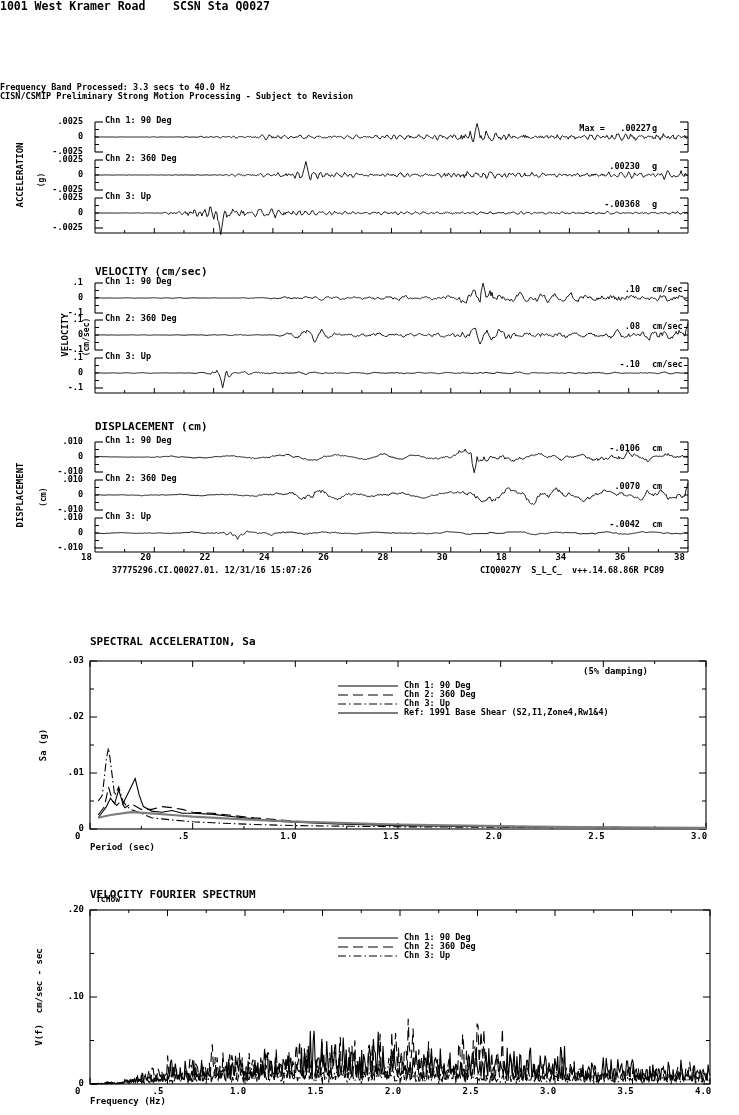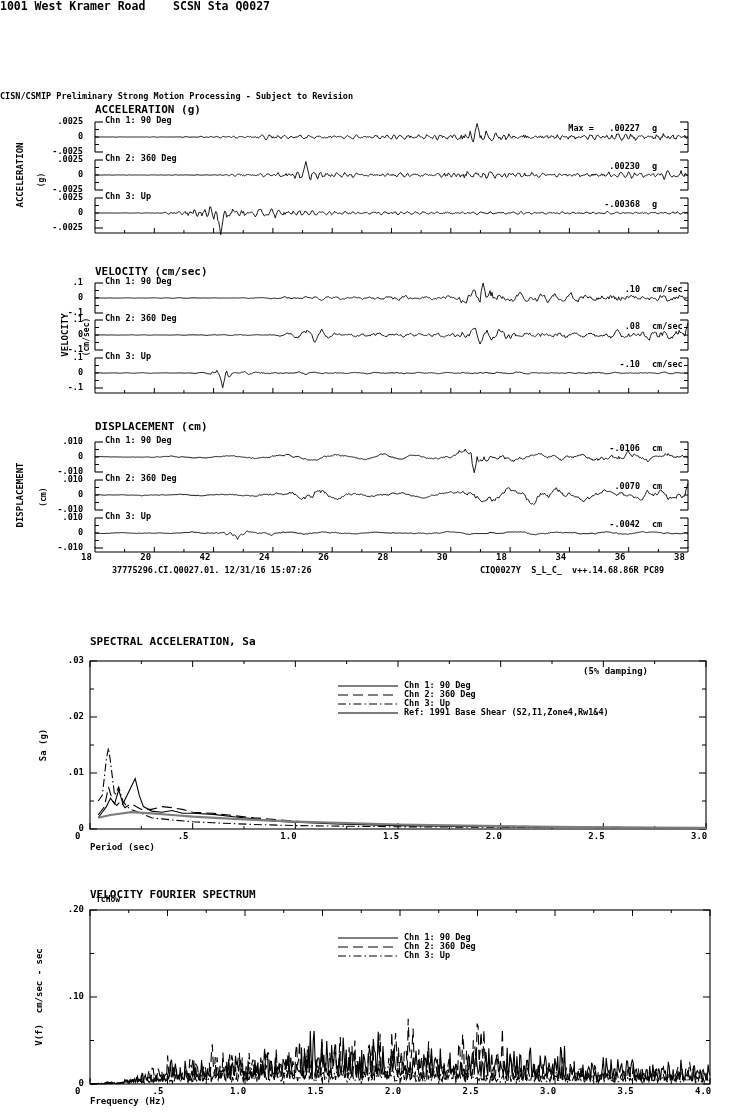--- a/index.html
+++ b/index.html
@@ -297,23 +297,23 @@
       <line x1="710" y1="910" x2="703" y2="910" stroke="#000000" stroke-width="1"></line>
       <line x1="338" y1="938" x2="398" y2="938" stroke="#000000" stroke-width="1.1"></line>
       <line x1="338" y1="947" x2="398" y2="947" stroke="#000000" stroke-width="1.1" stroke-dasharray="10,5"></line>
       <line x1="338" y1="956" x2="398" y2="956" stroke="#000000" stroke-width="1.1" stroke-dasharray="8,3,1.5,3"></line>
       <polyline points="90.0 1084.0 91.0 1084.0 91.9 1083.9 92.9 1083.9 93.9 1084.0 94.9 1083.7 95.8 1083.8 96.8 1083.7 97.8 1083.8 98.7 1083.3 99.7 1083.7 100.7 1083.7 101.6 1083.9 102.6 1083.7 103.6 1083.6 104.6 1083.5 105.5 1083.7 106.5 1083.6 107.5 1083.7 108.4 1082.3 109.4 1083.6 110.4 1083.6 111.3 1082.0 112.3 1082.5 113.3 1083.2 114.3 1082.6 115.2 1083.7 116.2 1083.6 117.2 1083.4 118.1 1083.7 119.1 1083.2 120.1 1082.9 121.0 1083.1 122.0 1082.4 123.0 1082.4 124.0 1082.3 124.9 1079.8 125.9 1081.8 126.9 1079.9 127.8 1081.6 128.8 1081.5 129.8 1083.0 130.8 1079.9 131.7 1082.1 132.7 1080.5 133.7 1082.5 134.6 1079.0 135.6 1082.0 136.6 1077.0 137.5 1082.0 138.5 1079.3 139.5 1079.3 140.5 1081.9 141.4 1074.7 142.4 1082.2 143.4 1082.2 144.3 1077.3 145.3 1074.9 146.3 1079.8 147.2 1078.4 148.2 1077.4 149.2 1078.1 150.2 1076.4 151.1 1081.6 152.1 1079.9 153.1 1082.0 154.0 1078.0 155.0 1080.3 156.0 1075.5 156.9 1080.6 157.9 1078.1 158.9 1081.4 159.9 1079.7 160.8 1080.9 161.8 1076.8 162.8 1080.6 163.7 1078.5 164.7 1075.9 165.7 1074.7 166.7 1073.3 167.6 1075.2 168.6 1079.5 169.6 1073.7 170.5 1062.5 171.5 1059.7 172.5 1069.6 173.4 1076.0 174.4 1070.1 175.4 1063.5 176.4 1073.5 177.3 1079.4 178.3 1074.8 179.3 1080.2 180.2 1067.2 181.2 1078.0 182.2 1077.0 183.1 1079.2 184.1 1079.6 185.1 1060.8 186.1 1070.0 187.0 1077.9 188.0 1080.1 189.0 1073.1 189.9 1080.0 190.9 1075.1 191.9 1070.9 192.8 1077.7 193.8 1060.6 194.8 1080.3 195.8 1066.8 196.7 1077.3 197.7 1074.0 198.7 1079.4 199.6 1080.0 200.6 1075.0 201.6 1060.1 202.6 1075.1 203.5 1072.9 204.5 1078.7 205.5 1078.9 206.4 1080.0 207.4 1069.8 208.4 1074.4 209.3 1076.1 210.3 1073.9 211.3 1078.2 212.3 1078.6 213.2 1076.2 214.2 1076.0 215.2 1074.7 216.1 1076.7 217.1 1075.5 218.1 1073.3 219.0 1077.7 220.0 1078.1 221.0 1070.8 222.0 1072.0 222.9 1069.7 223.9 1072.3 224.9 1079.4 225.8 1080.7 226.8 1061.8 227.8 1078.2 228.7 1058.8 229.7 1075.3 230.7 1080.0 231.7 1064.8 232.6 1062.4 233.6 1074.9 234.6 1075.3 235.5 1055.9 236.5 1064.9 237.5 1061.4 238.5 1071.5 239.4 1065.3 240.4 1059.9 241.4 1072.2 242.3 1069.9 243.3 1075.6 244.3 1071.3 245.2 1078.6 246.2 1079.5 247.2 1070.0 248.2 1079.4 249.1 1079.4 250.1 1076.1 251.1 1071.5 252.0 1078.5 253.0 1072.3 254.0 1074.0 254.9 1060.1 255.9 1071.5 256.9 1072.4 257.9 1062.3 258.8 1079.8 259.8 1077.0 260.8 1063.7 261.7 1074.4 262.7 1060.3 263.7 1071.7 264.6 1077.7 265.6 1053.6 266.6 1057.0 267.6 1055.4 268.5 1079.9 269.5 1068.5 270.5 1061.2 271.4 1061.5 272.4 1072.4 273.4 1076.8 274.4 1080.1 275.3 1057.5 276.3 1074.2 277.3 1066.6 278.2 1069.6 279.2 1063.7 280.2 1064.7 281.1 1064.3 282.1 1075.2 283.1 1059.1 284.1 1062.6 285.0 1065.2 286.0 1061.8 287.0 1065.8 287.9 1055.3 288.9 1074.5 289.9 1063.2 290.8 1057.6 291.8 1070.7 292.8 1075.5 293.8 1075.7 294.7 1072.4 295.7 1072.5 296.7 1064.1 297.6 1069.5 298.6 1071.3 299.6 1070.8 300.5 1073.7 301.5 1047.6 302.5 1075.7 303.5 1078.2 304.4 1052.2 305.4 1057.9 306.4 1075.4 307.3 1062.7 308.3 1054.3 309.3 1068.2 310.3 1031.0 311.2 1059.8 312.2 1075.3 313.2 1040.7 314.1 1030.9 315.1 1060.0 316.1 1070.9 317.0 1061.6 318.0 1058.1 319.0 1058.0 320.0 1069.2 320.9 1057.6 321.9 1038.9 322.9 1067.6 323.8 1054.7 324.8 1072.5 325.8 1068.9 326.7 1041.0 327.7 1059.1 328.7 1076.4 329.7 1071.0 330.6 1072.6 331.6 1045.1 332.6 1061.5 333.5 1066.0 334.5 1051.3 335.5 1052.6 336.4 1064.5 337.4 1074.1 338.4 1077.6 339.4 1053.5 340.3 1070.0 341.3 1071.5 342.3 1063.3 343.2 1037.6 344.2 1056.8 345.2 1075.9 346.2 1049.6 347.1 1072.4 348.1 1067.4 349.1 1070.8 350.0 1052.1 351.0 1072.3 352.0 1076.1 352.9 1053.2 353.9 1056.0 354.9 1061.1 355.9 1073.3 356.8 1077.7 357.8 1061.1 358.8 1074.4 359.7 1056.7 360.7 1078.7 361.7 1050.0 362.6 1078.4 363.6 1054.0 364.6 1058.8 365.6 1067.9 366.5 1067.4 367.5 1075.5 368.5 1056.0 369.4 1048.7 370.4 1053.3 371.4 1078.1 372.3 1070.8 373.3 1039.1 374.3 1050.7 375.3 1052.5 376.2 1071.6 377.2 1062.5 378.2 1031.7 379.1 1052.3 380.1 1059.5 381.1 1074.0 382.1 1069.8 383.0 1046.1 384.0 1067.6 385.0 1077.7 385.9 1074.8 386.9 1079.4 387.9 1074.8 388.8 1078.5 389.8 1071.5 390.8 1055.8 391.8 1065.5 392.7 1071.2 393.7 1048.5 394.7 1060.9 395.6 1069.4 396.6 1070.6 397.6 1076.8 398.5 1070.6 399.5 1071.0 400.5 1075.1 401.5 1073.7 402.4 1062.2 403.4 1062.8 404.4 1070.5 405.3 1065.2 406.3 1079.5 407.3 1077.4 408.2 1067.4 409.2 1072.9 410.2 1061.7 411.2 1079.0 412.1 1073.3 413.1 1057.7 414.1 1064.8 415.0 1064.3 416.0 1050.7 417.0 1064.3 417.9 1065.0 418.9 1074.7 419.9 1075.1 420.9 1072.1 421.8 1078.8 422.8 1075.0 423.8 1054.3 424.7 1059.9 425.7 1058.6 426.7 1068.4 427.7 1050.8 428.6 1062.0 429.6 1070.2 430.6 1061.1 431.5 1048.4 432.5 1072.4 433.5 1070.5 434.4 1060.9 435.4 1057.4 436.4 1062.0 437.4 1059.4 438.3 1078.0 439.3 1076.1 440.3 1048.5 441.2 1065.3 442.2 1071.7 443.2 1074.4 444.1 1063.4 445.1 1075.9 446.1 1072.0 447.1 1070.6 448.0 1070.0 449.0 1072.8 450.0 1052.6 450.9 1073.5 451.9 1069.2 452.9 1069.1 453.8 1073.7 454.8 1068.7 455.8 1064.4 456.8 1079.6 457.7 1074.8 458.7 1077.4 459.7 1073.5 460.6 1063.3 461.6 1063.2 462.6 1075.9 463.6 1074.9 464.5 1079.9 465.5 1077.2 466.5 1072.8 467.4 1080.0 468.4 1055.3 469.4 1057.1 470.3 1074.4 471.3 1064.3 472.3 1053.7 473.3 1051.9 474.2 1074.6 475.2 1059.6 476.2 1056.2 477.1 1065.2 478.1 1073.7 479.1 1071.3 480.0 1061.0 481.0 1076.6 482.0 1061.7 483.0 1063.5 483.9 1080.2 484.9 1062.6 485.9 1054.8 486.8 1068.2 487.8 1076.2 488.8 1048.2 489.7 1065.3 490.7 1067.5 491.7 1077.2 492.7 1080.3 493.6 1078.7 494.6 1066.7 495.6 1060.7 496.5 1058.5 497.5 1059.5 498.5 1071.8 499.5 1069.4 500.4 1061.5 501.4 1067.8 502.4 1069.3 503.3 1075.6 504.3 1062.5 505.3 1070.7 506.2 1075.0 507.2 1047.8 508.2 1079.1 509.2 1066.8 510.1 1053.5 511.1 1061.0 512.1 1074.5 513.0 1067.9 514.0 1051.1 515.0 1070.1 515.9 1078.1 516.9 1056.3 517.9 1072.1 518.9 1079.1 519.8 1054.8 520.8 1055.7 521.8 1079.3 522.7 1078.8 523.7 1066.6 524.7 1068.5 525.6 1079.9 526.6 1060.6 527.6 1060.2 528.6 1073.8 529.5 1052.5 530.5 1047.7 531.5 1070.2 532.4 1077.1 533.4 1063.7 534.4 1071.9 535.4 1080.1 536.3 1072.6 537.3 1075.5 538.3 1065.4 539.2 1075.9 540.2 1055.6 541.2 1066.5 542.1 1068.8 543.1 1065.7 544.1 1065.3 545.1 1055.5 546.0 1059.8 547.0 1078.8 548.0 1071.6 548.9 1062.7 549.9 1067.7 550.9 1074.7 551.8 1069.6 552.8 1063.6 553.8 1079.1 554.8 1058.2 555.7 1063.6 556.7 1071.1 557.7 1056.2 558.6 1079.2 559.6 1070.8 560.6 1047.1 561.5 1051.4 562.5 1079.9 563.5 1072.4 564.5 1045.9 565.4 1071.2 566.4 1079.7 567.4 1079.4 568.3 1078.5 569.3 1080.0 570.3 1070.8 571.3 1066.7 572.2 1073.2 573.2 1071.0 574.2 1065.3 575.1 1080.3 576.1 1080.8 577.1 1076.7 578.0 1071.3 579.0 1074.3 580.0 1077.6 581.0 1067.8 581.9 1077.0 582.9 1064.6 583.9 1080.2 584.8 1078.4 585.8 1070.5 586.8 1080.8 587.7 1069.8 588.7 1066.9 589.7 1069.7 590.7 1080.4 591.6 1062.7 592.6 1065.1 593.6 1071.8 594.5 1075.8 595.5 1070.4 596.5 1079.8 597.4 1078.3 598.4 1080.4 599.4 1080.6 600.4 1075.1 601.3 1076.5 602.3 1068.6 603.3 1057.3 604.2 1072.6 605.2 1077.7 606.2 1058.0 607.2 1067.3 608.1 1072.0 609.1 1070.5 610.1 1079.4 611.0 1059.4 612.0 1072.1 613.0 1077.2 613.9 1069.1 614.9 1068.7 615.9 1078.2 616.9 1072.4 617.8 1059.3 618.8 1069.1 619.8 1072.7 620.7 1066.5 621.7 1063.3 622.7 1072.7 623.6 1071.3 624.6 1078.3 625.6 1073.7 626.6 1061.0 627.5 1061.0 628.5 1071.5 629.5 1076.7 630.4 1070.1 631.4 1063.6 632.4 1059.5 633.3 1063.3 634.3 1078.9 635.3 1070.4 636.3 1069.2 637.2 1074.0 638.2 1079.7 639.2 1073.6 640.1 1077.6 641.1 1081.2 642.1 1071.7 643.1 1078.8 644.0 1081.9 645.0 1078.5 646.0 1077.6 646.9 1079.8 647.9 1076.3 648.9 1080.9 649.8 1068.4 650.8 1074.0 651.8 1080.9 652.8 1064.6 653.7 1072.3 654.7 1080.8 655.7 1069.7 656.6 1075.1 657.6 1076.0 658.6 1068.3 659.5 1071.2 660.5 1080.5 661.5 1068.9 662.5 1069.3 663.4 1067.1 664.4 1073.7 665.4 1070.5 666.3 1080.1 667.3 1076.4 668.3 1061.9 669.2 1066.7 670.2 1080.7 671.2 1074.5 672.2 1080.4 673.1 1073.0 674.1 1080.2 675.1 1080.8 676.0 1075.7 677.0 1078.3 678.0 1070.8 679.0 1079.0 679.9 1079.6 680.9 1059.7 681.9 1070.3 682.8 1078.7 683.8 1080.9 684.8 1077.8 685.7 1075.0 686.7 1075.6 687.7 1070.4 688.7 1074.2 689.6 1079.0 690.6 1076.4 691.6 1078.7 692.5 1081.3 693.5 1066.4 694.5 1065.9 695.4 1077.7 696.4 1072.3 697.4 1070.7 698.4 1073.1 699.3 1073.4 700.3 1069.5 701.3 1078.4 702.2 1071.6 703.2 1069.8 704.2 1073.6 705.1 1075.6 706.1 1079.9 707.1 1079.5 708.1 1064.5 709.0 1072.1 710.0 1075.4" fill="none" stroke="#000000" stroke-width="1.1"></polyline>
       <polyline points="90.0 1084.0 91.0 1084.0 91.9 1083.9 92.9 1083.9 93.9 1083.9 94.9 1083.6 95.8 1083.8 96.8 1083.8 97.8 1083.5 98.7 1083.4 99.7 1083.7 100.7 1083.8 101.6 1083.8 102.6 1083.2 103.6 1083.1 104.6 1083.7 105.5 1083.3 106.5 1082.1 107.5 1082.8 108.4 1083.5 109.4 1083.5 110.4 1082.9 111.3 1083.6 112.3 1083.5 113.3 1083.7 114.3 1083.1 115.2 1083.3 116.2 1083.4 117.2 1083.6 118.1 1083.2 119.1 1082.9 120.1 1083.1 121.0 1083.2 122.0 1082.5 123.0 1083.0 124.0 1082.8 124.9 1080.1 125.9 1081.4 126.9 1083.5 127.8 1080.7 128.8 1081.5 129.8 1081.2 130.8 1081.6 131.7 1079.9 132.7 1080.2 133.7 1079.8 134.6 1082.4 135.6 1082.0 136.6 1078.8 137.5 1076.4 138.5 1081.7 139.5 1077.6 140.5 1080.7 141.4 1079.8 142.4 1070.5 143.4 1080.0 144.3 1082.8 145.3 1080.1 146.3 1081.3 147.2 1080.8 148.2 1074.2 149.2 1069.7 150.2 1077.3 151.1 1078.8 152.1 1068.1 153.1 1068.4 154.0 1074.9 155.0 1079.5 156.0 1075.6 156.9 1077.8 157.9 1068.5 158.9 1071.2 159.9 1076.0 160.8 1076.3 161.8 1070.8 162.8 1081.1 163.7 1073.7 164.7 1080.1 165.7 1075.5 166.7 1075.2 167.6 1055.4 168.6 1072.2 169.6 1076.3 170.5 1061.7 171.5 1079.7 172.5 1075.0 173.4 1064.8 174.4 1074.7 175.4 1076.8 176.4 1069.0 177.3 1079.3 178.3 1079.0 179.3 1074.6 180.2 1075.2 181.2 1076.3 182.2 1073.6 183.1 1078.9 184.1 1079.2 185.1 1070.7 186.1 1074.9 187.0 1072.0 188.0 1076.8 189.0 1070.0 189.9 1059.1 190.9 1066.0 191.9 1067.2 192.8 1059.6 193.8 1066.1 194.8 1072.2 195.8 1064.1 196.7 1065.2 197.7 1068.2 198.7 1078.3 199.6 1077.7 200.6 1069.4 201.6 1064.1 202.6 1077.4 203.5 1066.5 204.5 1077.7 205.5 1067.3 206.4 1079.2 207.4 1071.3 208.4 1064.9 209.3 1062.8 210.3 1077.2 211.3 1055.0 212.3 1044.4 213.2 1063.3 214.2 1075.4 215.2 1057.1 216.1 1078.6 217.1 1057.3 218.1 1070.6 219.0 1077.5 220.0 1065.7 221.0 1078.2 222.0 1075.3 222.9 1052.6 223.9 1071.1 224.9 1070.8 225.8 1064.2 226.8 1069.0 227.8 1069.9 228.7 1066.2 229.7 1054.3 230.7 1077.5 231.7 1055.2 232.6 1059.4 233.6 1065.9 234.6 1076.2 235.5 1066.7 236.5 1079.6 237.5 1064.0 238.5 1055.3 239.4 1052.8 240.4 1074.8 241.4 1067.9 242.3 1057.6 243.3 1079.7 244.3 1069.6 245.2 1068.9 246.2 1078.0 247.2 1077.7 248.2 1059.8 249.1 1076.6 250.1 1071.7 251.1 1072.2 252.0 1079.5 253.0 1076.3 254.0 1065.6 254.9 1065.5 255.9 1078.4 256.9 1065.6 257.9 1072.0 258.8 1072.6 259.8 1075.0 260.8 1057.6 261.7 1068.3 262.7 1071.6 263.7 1066.0 264.6 1047.1 265.6 1069.4 266.6 1066.1 267.6 1052.8 268.5 1052.9 269.5 1066.7 270.5 1072.8 271.4 1060.4 272.4 1073.1 273.4 1068.6 274.4 1067.1 275.3 1078.3 276.3 1048.8 277.3 1074.9 278.2 1078.7 279.2 1070.3 280.2 1065.4 281.1 1076.7 282.1 1072.3 283.1 1070.0 284.1 1078.5 285.0 1069.1 286.0 1056.9 287.0 1077.6 287.9 1068.4 288.9 1051.7 289.9 1074.4 290.8 1073.3 291.8 1072.1 292.8 1061.2 293.8 1066.3 294.7 1078.4 295.7 1051.6 296.7 1044.7 297.6 1065.4 298.6 1058.5 299.6 1041.3 300.5 1071.7 301.5 1075.3 302.5 1066.2 303.5 1076.1 304.4 1048.4 305.4 1066.9 306.4 1074.9 307.3 1049.8 308.3 1045.3 309.3 1078.9 310.3 1078.0 311.2 1060.8 312.2 1079.2 313.2 1077.6 314.1 1075.8 315.1 1077.5 316.1 1059.2 317.0 1067.2 318.0 1076.9 319.0 1076.1 320.0 1067.5 320.9 1078.8 321.9 1042.3 322.9 1062.0 323.8 1060.6 324.8 1068.4 325.8 1062.8 326.7 1071.2 327.7 1075.4 328.7 1066.8 329.7 1052.9 330.6 1060.7 331.6 1075.8 332.6 1069.4 333.5 1058.9 334.5 1049.0 335.5 1042.0 336.4 1067.7 337.4 1066.2 338.4 1069.7 339.4 1049.2 340.3 1037.1 341.3 1075.0 342.3 1071.5 343.2 1074.5 344.2 1062.1 345.2 1071.1 346.2 1053.1 347.1 1075.6 348.1 1077.3 349.1 1047.2 350.0 1074.5 351.0 1053.9 352.0 1045.9 352.9 1075.7 353.9 1058.8 354.9 1040.4 355.9 1077.1 356.8 1060.5 357.8 1064.7 358.8 1068.5 359.7 1061.4 360.7 1077.4 361.7 1072.1 362.6 1067.6 363.6 1072.3 364.6 1075.1 365.6 1066.8 366.5 1067.0 367.5 1073.7 368.5 1046.9 369.4 1044.8 370.4 1070.9 371.4 1062.7 372.3 1045.6 373.3 1055.5 374.3 1074.8 375.3 1076.8 376.2 1076.5 377.2 1063.7 378.2 1076.9 379.1 1063.8 380.1 1033.7 381.1 1067.4 382.1 1074.5 383.0 1052.4 384.0 1067.9 385.0 1067.5 385.9 1073.7 386.9 1076.3 387.9 1072.5 388.8 1067.9 389.8 1071.2 390.8 1067.4 391.8 1032.4 392.7 1067.6 393.7 1063.1 394.7 1046.1 395.6 1033.1 396.6 1048.9 397.6 1074.8 398.5 1047.5 399.5 1069.9 400.5 1059.6 401.5 1051.9 402.4 1071.1 403.4 1073.5 404.4 1049.0 405.3 1049.1 406.3 1051.9 407.3 1068.0 408.2 1018.8 409.2 1046.3 410.2 1053.5 411.2 1058.2 412.1 1046.0 413.1 1028.5 414.1 1060.2 415.0 1076.9 416.0 1068.0 417.0 1069.3 417.9 1069.1 418.9 1049.4 419.9 1078.3 420.9 1062.4 421.8 1056.8 422.8 1078.4 423.8 1066.9 424.7 1062.0 425.7 1058.0 426.7 1079.7 427.7 1060.4 428.6 1041.4 429.6 1077.6 430.6 1077.2 431.5 1052.1 432.5 1075.8 433.5 1074.0 434.4 1070.2 435.4 1066.3 436.4 1067.5 437.4 1077.9 438.3 1069.2 439.3 1059.6 440.3 1059.9 441.2 1070.9 442.2 1068.9 443.2 1066.7 444.1 1066.0 445.1 1079.2 446.1 1079.4 447.1 1073.7 448.0 1065.5 449.0 1059.1 450.0 1065.5 450.9 1073.2 451.9 1067.4 452.9 1072.5 453.8 1064.1 454.8 1074.9 455.8 1063.9 456.8 1066.3 457.7 1072.8 458.7 1043.7 459.7 1046.4 460.6 1064.1 461.6 1075.7 462.6 1034.4 463.6 1044.6 464.5 1079.1 465.5 1078.8 466.5 1050.7 467.4 1063.0 468.4 1070.8 469.4 1063.2 470.3 1068.5 471.3 1074.7 472.3 1074.2 473.3 1040.3 474.2 1043.5 475.2 1049.4 476.2 1066.8 477.1 1023.6 478.1 1026.1 479.1 1062.3 480.0 1052.1 481.0 1031.8 482.0 1048.8 483.0 1059.9 483.9 1029.9 484.9 1058.5 485.9 1052.0 486.8 1067.8 487.8 1064.4 488.8 1059.3 489.7 1071.8 490.7 1069.0 491.7 1052.6 492.7 1071.5 493.6 1066.7 494.6 1077.2 495.6 1075.0 496.5 1055.0 497.5 1052.0 498.5 1062.4 499.5 1077.4 500.4 1059.0 501.4 1058.7 502.4 1028.8 503.3 1067.9 504.3 1060.5 505.3 1072.6 506.2 1079.4 507.2 1069.3 508.2 1075.5 509.2 1069.0 510.1 1053.9 511.1 1061.2 512.1 1064.9 513.0 1078.6 514.0 1079.5 515.0 1070.1 515.9 1065.9 516.9 1075.5 517.9 1066.5 518.9 1079.4 519.8 1076.8 520.8 1067.7 521.8 1074.3 522.7 1072.9 523.7 1067.7 524.7 1066.1 525.6 1074.6 526.6 1079.8 527.6 1068.1 528.6 1072.3 529.5 1076.1 530.5 1075.3 531.5 1077.7 532.4 1072.7 533.4 1071.7 534.4 1062.9 535.4 1078.7 536.3 1070.0 537.3 1069.4 538.3 1079.6 539.2 1064.6 540.2 1080.4 541.2 1075.6 542.1 1079.4 543.1 1063.9 544.1 1077.7 545.1 1074.5 546.0 1075.8 547.0 1066.1 548.0 1069.2 548.9 1071.5 549.9 1068.6 550.9 1078.5 551.8 1074.7 552.8 1071.1 553.8 1075.1 554.8 1077.0 555.7 1076.1 556.7 1076.8 557.7 1076.0 558.6 1072.0 559.6 1066.7 560.6 1079.3 561.5 1072.1 562.5 1057.5 563.5 1071.9 564.5 1079.8 565.4 1075.8 566.4 1067.5 567.4 1075.3 568.3 1080.2 569.3 1077.0 570.3 1064.0 571.3 1070.9 572.2 1075.0 573.2 1069.4 574.2 1061.4 575.1 1079.5 576.1 1071.7 577.1 1074.2 578.0 1080.5 579.0 1077.4 580.0 1078.8 581.0 1073.8 581.9 1076.1 582.9 1074.7 583.9 1078.2 584.8 1079.2 585.8 1080.8 586.8 1074.4 587.7 1080.1 588.7 1073.8 589.7 1076.0 590.7 1078.1 591.6 1075.1 592.6 1073.1 593.6 1080.4 594.5 1065.3 595.5 1067.5 596.5 1077.3 597.4 1078.3 598.4 1070.9 599.4 1080.2 600.4 1078.4 601.3 1078.0 602.3 1072.3 603.3 1074.2 604.2 1081.3 605.2 1079.0 606.2 1077.9 607.2 1072.8 608.1 1078.8 609.1 1071.9 610.1 1078.1 611.0 1078.2 612.0 1072.6 613.0 1080.8 613.9 1073.2 614.9 1081.8 615.9 1079.5 616.9 1071.9 617.8 1076.0 618.8 1080.6 619.8 1079.5 620.7 1079.3 621.7 1079.4 622.7 1077.3 623.6 1068.7 624.6 1070.1 625.6 1080.9 626.6 1080.1 627.5 1069.9 628.5 1069.7 629.5 1064.5 630.4 1077.0 631.4 1073.8 632.4 1074.6 633.3 1063.2 634.3 1078.8 635.3 1081.3 636.3 1075.6 637.2 1076.7 638.2 1068.4 639.2 1074.8 640.1 1081.4 641.1 1066.8 642.1 1068.5 643.1 1074.7 644.0 1073.8 645.0 1080.3 646.0 1070.9 646.9 1066.7 647.9 1078.8 648.9 1077.2 649.8 1066.0 650.8 1076.6 651.8 1073.3 652.8 1078.8 653.7 1075.3 654.7 1071.8 655.7 1069.9 656.6 1069.1 657.6 1077.6 658.6 1080.5 659.5 1075.0 660.5 1074.8 661.5 1073.6 662.5 1073.4 663.4 1074.3 664.4 1080.4 665.4 1074.8 666.3 1080.7 667.3 1079.6 668.3 1074.1 669.2 1070.7 670.2 1075.9 671.2 1077.1 672.2 1080.2 673.1 1069.2 674.1 1077.9 675.1 1075.1 676.0 1074.1 677.0 1070.7 678.0 1067.4 679.0 1068.2 679.9 1077.0 680.9 1074.2 681.9 1068.0 682.8 1074.5 683.8 1078.5 684.8 1080.3 685.7 1068.7 686.7 1073.6 687.7 1075.9 688.7 1070.6 689.6 1061.8 690.6 1069.6 691.6 1079.3 692.5 1067.9 693.5 1072.0 694.5 1081.8 695.4 1081.0 696.4 1077.1 697.4 1078.2 698.4 1079.3 699.3 1077.6 700.3 1076.1 701.3 1081.3 702.2 1081.2 703.2 1078.3 704.2 1082.0 705.1 1078.4 706.1 1072.8 707.1 1079.3 708.1 1078.9 709.0 1078.2 710.0 1076.3" fill="none" stroke="#000000" stroke-width="1.1" stroke-dasharray="10,5"></polyline>
       <polyline points="90.0 1084.0 91.0 1083.9 91.9 1083.9 92.9 1083.9 93.9 1083.9 94.9 1083.8 95.8 1083.8 96.8 1083.5 97.8 1083.6 98.7 1083.7 99.7 1083.7 100.7 1083.8 101.6 1083.5 102.6 1082.7 103.6 1083.7 104.6 1082.9 105.5 1082.7 106.5 1083.7 107.5 1082.1 108.4 1082.8 109.4 1082.6 110.4 1082.8 111.3 1082.7 112.3 1082.3 113.3 1083.3 114.3 1083.3 115.2 1083.5 116.2 1081.9 117.2 1082.7 118.1 1083.0 119.1 1083.5 120.1 1083.3 121.0 1082.8 122.0 1082.4 123.0 1083.3 124.0 1083.1 124.9 1082.8 125.9 1082.0 126.9 1082.4 127.8 1083.0 128.8 1080.9 129.8 1080.0 130.8 1081.3 131.7 1081.5 132.7 1079.6 133.7 1080.1 134.6 1083.3 135.6 1081.9 136.6 1079.1 137.5 1080.0 138.5 1080.7 139.5 1080.2 140.5 1079.5 141.4 1082.1 142.4 1078.5 143.4 1079.4 144.3 1080.2 145.3 1080.0 146.3 1079.8 147.2 1078.0 148.2 1081.2 149.2 1082.5 150.2 1080.7 151.1 1078.5 152.1 1079.6 153.1 1082.4 154.0 1081.8 155.0 1079.7 156.0 1081.0 156.9 1079.1 157.9 1080.2 158.9 1081.1 159.9 1079.7 160.8 1074.8 161.8 1079.7 162.8 1080.9 163.7 1076.2 164.7 1077.9 165.7 1081.1 166.7 1080.1 167.6 1074.5 168.6 1077.7 169.6 1081.5 170.5 1080.6 171.5 1080.3 172.5 1082.5 173.4 1076.7 174.4 1081.3 175.4 1074.1 176.4 1080.1 177.3 1079.2 178.3 1075.2 179.3 1079.3 180.2 1078.6 181.2 1082.3 182.2 1073.4 183.1 1079.8 184.1 1080.1 185.1 1074.6 186.1 1072.1 187.0 1079.2 188.0 1082.4 189.0 1078.7 189.9 1082.1 190.9 1076.9 191.9 1081.5 192.8 1081.3 193.8 1072.5 194.8 1076.5 195.8 1079.2 196.7 1080.7 197.7 1077.8 198.7 1072.6 199.6 1077.7 200.6 1079.9 201.6 1074.3 202.6 1080.9 203.5 1080.4 204.5 1071.4 205.5 1076.2 206.4 1078.1 207.4 1081.3 208.4 1079.9 209.3 1069.2 210.3 1071.3 211.3 1082.0 212.3 1077.6 213.2 1077.0 214.2 1077.6 215.2 1077.8 216.1 1077.2 217.1 1077.7 218.1 1080.1 219.0 1075.1 220.0 1070.3 221.0 1077.7 222.0 1073.5 222.9 1074.0 223.9 1076.4 224.9 1074.1 225.8 1074.3 226.8 1074.0 227.8 1076.8 228.7 1072.8 229.7 1077.9 230.7 1078.5 231.7 1081.2 232.6 1077.2 233.6 1080.7 234.6 1081.0 235.5 1079.5 236.5 1078.2 237.5 1081.4 238.5 1075.4 239.4 1077.4 240.4 1075.7 241.4 1074.9 242.3 1074.5 243.3 1081.4 244.3 1079.3 245.2 1074.0 246.2 1066.2 247.2 1081.2 248.2 1071.9 249.1 1053.0 250.1 1069.9 251.1 1073.9 252.0 1063.0 253.0 1059.6 254.0 1079.6 254.9 1070.0 255.9 1069.0 256.9 1081.6 257.9 1068.5 258.8 1077.1 259.8 1075.9 260.8 1064.0 261.7 1075.4 262.7 1072.4 263.7 1072.6 264.6 1068.5 265.6 1076.3 266.6 1079.5 267.6 1080.4 268.5 1079.7 269.5 1080.3 270.5 1074.9 271.4 1076.3 272.4 1070.5 273.4 1072.4 274.4 1078.0 275.3 1061.1 276.3 1069.7 277.3 1077.5 278.2 1066.1 279.2 1065.2 280.2 1078.1 281.1 1081.0 282.1 1080.0 283.1 1074.7 284.1 1075.7 285.0 1072.0 286.0 1064.5 287.0 1077.7 287.9 1069.9 288.9 1073.2 289.9 1078.8 290.8 1070.1 291.8 1074.3 292.8 1078.0 293.8 1078.7 294.7 1074.1 295.7 1074.8 296.7 1076.2 297.6 1081.0 298.6 1075.9 299.6 1077.6 300.5 1078.5 301.5 1077.7 302.5 1068.4 303.5 1068.7 304.4 1078.9 305.4 1077.8 306.4 1055.9 307.3 1063.1 308.3 1073.9 309.3 1072.8 310.3 1065.1 311.2 1064.6 312.2 1078.7 313.2 1078.3 314.1 1080.7 315.1 1072.5 316.1 1081.3 317.0 1071.4 318.0 1064.2 319.0 1077.6 320.0 1073.0 320.9 1068.6 321.9 1081.5 322.9 1070.9 323.8 1073.1 324.8 1080.2 325.8 1077.4 326.7 1078.7 327.7 1079.5 328.7 1081.7 329.7 1072.7 330.6 1078.2 331.6 1075.7 332.6 1078.8 333.5 1078.0 334.5 1072.8 335.5 1079.9 336.4 1074.5 337.4 1066.5 338.4 1073.7 339.4 1077.9 340.3 1071.7 341.3 1070.4 342.3 1071.2 343.2 1077.9 344.2 1078.1 345.2 1073.8 346.2 1079.7 347.1 1081.5 348.1 1073.0 349.1 1078.4 350.0 1080.6 351.0 1076.6 352.0 1075.1 352.9 1076.1 353.9 1081.0 354.9 1081.0 355.9 1077.2 356.8 1072.8 357.8 1066.8 358.8 1077.5 359.7 1081.8 360.7 1074.3 361.7 1077.5 362.6 1080.5 363.6 1076.6 364.6 1078.3 365.6 1075.7 366.5 1070.1 367.5 1070.0 368.5 1081.1 369.4 1075.7 370.4 1066.7 371.4 1079.6 372.3 1078.9 373.3 1071.7 374.3 1080.5 375.3 1065.7 376.2 1074.9 377.2 1077.3 378.2 1064.4 379.1 1064.6 380.1 1075.6 381.1 1078.8 382.1 1074.8 383.0 1074.9 384.0 1072.3 385.0 1067.9 385.9 1070.4 386.9 1077.4 387.9 1068.5 388.8 1058.1 389.8 1071.1 390.8 1077.8 391.8 1072.7 392.7 1066.2 393.7 1073.3 394.7 1080.9 395.6 1080.8 396.6 1080.8 397.6 1080.1 398.5 1079.0 399.5 1068.0 400.5 1081.4 401.5 1077.0 402.4 1073.1 403.4 1072.6 404.4 1080.0 405.3 1074.7 406.3 1068.4 407.3 1076.4 408.2 1074.5 409.2 1072.1 410.2 1079.5 411.2 1078.5 412.1 1067.7 413.1 1076.3 414.1 1074.3 415.0 1077.4 416.0 1081.8 417.0 1075.9 417.9 1074.6 418.9 1081.2 419.9 1080.6 420.9 1075.4 421.8 1072.6 422.8 1081.3 423.8 1072.2 424.7 1081.9 425.7 1078.3 426.7 1068.4 427.7 1073.1 428.6 1079.5 429.6 1069.9 430.6 1068.5 431.5 1081.1 432.5 1071.6 433.5 1072.0 434.4 1078.9 435.4 1073.9 436.4 1077.9 437.4 1075.7 438.3 1076.5 439.3 1080.6 440.3 1072.5 441.2 1080.0 442.2 1081.4 443.2 1070.2 444.1 1078.4 445.1 1079.9 446.1 1074.4 447.1 1074.8 448.0 1078.5 449.0 1075.2 450.0 1075.6 450.9 1073.1 451.9 1078.7 452.9 1078.5 453.8 1071.1 454.8 1070.8 455.8 1081.9 456.8 1079.9 457.7 1074.2 458.7 1075.2 459.7 1072.9 460.6 1077.9 461.6 1076.6 462.6 1072.7 463.6 1068.7 464.5 1074.2 465.5 1082.1 466.5 1071.5 467.4 1068.3 468.4 1077.5 469.4 1075.1 470.3 1075.0 471.3 1079.0 472.3 1072.4 473.3 1078.6 474.2 1079.4 475.2 1079.0 476.2 1078.1 477.1 1077.5 478.1 1079.5 479.1 1080.4 480.0 1074.3 481.0 1078.3 482.0 1079.9 483.0 1079.0 483.9 1080.1 484.9 1074.9 485.9 1081.2 486.8 1074.8 487.8 1080.7 488.8 1081.3 489.7 1082.3 490.7 1075.8 491.7 1080.8 492.7 1072.8 493.6 1079.5 494.6 1076.6 495.6 1079.9 496.5 1081.6 497.5 1079.6 498.5 1079.2 499.5 1081.8 500.4 1082.0 501.4 1078.8 502.4 1076.6 503.3 1075.3 504.3 1081.3 505.3 1082.4 506.2 1075.6 507.2 1082.2 508.2 1079.9 509.2 1078.5 510.1 1076.6 511.1 1081.8 512.1 1074.2 513.0 1072.5 514.0 1077.9 515.0 1076.3 515.9 1075.9 516.9 1082.1 517.9 1076.3 518.9 1082.2 519.8 1080.2 520.8 1073.8 521.8 1072.3 522.7 1081.7 523.7 1075.8 524.7 1071.1 525.6 1074.6 526.6 1080.8 527.6 1077.2 528.6 1078.2 529.5 1081.8 530.5 1081.6 531.5 1076.3 532.4 1072.7 533.4 1078.5 534.4 1081.1 535.4 1078.4 536.3 1077.9 537.3 1071.3 538.3 1079.9 539.2 1081.2 540.2 1080.0 541.2 1082.4 542.1 1078.2 543.1 1078.8 544.1 1075.7 545.1 1081.5 546.0 1080.9 547.0 1081.7 548.0 1080.2 548.9 1078.8 549.9 1081.4 550.9 1079.0 551.8 1073.5 552.8 1076.7 553.8 1080.4 554.8 1073.9 555.7 1074.0 556.7 1071.4 557.7 1080.4 558.6 1080.4 559.6 1077.7 560.6 1078.0 561.5 1073.2 562.5 1081.6 563.5 1076.4 564.5 1076.0 565.4 1080.8 566.4 1078.3 567.4 1081.9 568.3 1080.6 569.3 1073.4 570.3 1081.9 571.3 1081.2 572.2 1080.7 573.2 1078.5 574.2 1075.6 575.1 1073.6 576.1 1078.6 577.1 1079.9 578.0 1075.8 579.0 1068.4 580.0 1079.2 581.0 1080.2 581.9 1072.8 582.9 1068.9 583.9 1078.6 584.8 1082.3 585.8 1074.3 586.8 1076.7 587.7 1078.7 588.7 1076.0 589.7 1079.2 590.7 1082.4 591.6 1082.3 592.6 1080.7 593.6 1080.7 594.5 1082.0 595.5 1081.1 596.5 1082.0 597.4 1080.5 598.4 1082.5 599.4 1076.4 600.4 1075.3 601.3 1079.6 602.3 1074.6 603.3 1074.7 604.2 1080.4 605.2 1076.1 606.2 1074.3 607.2 1077.7 608.1 1080.4 609.1 1073.4 610.1 1080.2 611.0 1081.3 612.0 1078.4 613.0 1081.3 613.9 1081.8 614.9 1079.3 615.9 1078.2 616.9 1081.7 617.8 1081.9 618.8 1081.4 619.8 1080.2 620.7 1076.4 621.7 1073.5 622.7 1082.6 623.6 1079.1 624.6 1077.5 625.6 1080.3 626.6 1081.0 627.5 1078.0 628.5 1076.4 629.5 1080.3 630.4 1078.5 631.4 1079.9 632.4 1080.6 633.3 1080.8 634.3 1081.7 635.3 1074.8 636.3 1080.8 637.2 1078.7 638.2 1074.7 639.2 1079.0 640.1 1079.1 641.1 1079.7 642.1 1082.4 643.1 1076.0 644.0 1079.4 645.0 1078.4 646.0 1076.6 646.9 1081.2 647.9 1078.2 648.9 1081.4 649.8 1077.4 650.8 1073.7 651.8 1079.8 652.8 1080.4 653.7 1081.0 654.7 1078.2 655.7 1073.1 656.6 1077.5 657.6 1082.2 658.6 1079.7 659.5 1077.4 660.5 1078.0 661.5 1078.4 662.5 1077.9 663.4 1080.6 664.4 1079.9 665.4 1078.9 666.3 1078.8 667.3 1082.2 668.3 1075.9 669.2 1074.7 670.2 1077.4 671.2 1079.9 672.2 1075.1 673.1 1078.2 674.1 1078.0 675.1 1080.0 676.0 1081.5 677.0 1077.7 678.0 1080.1 679.0 1081.0 679.9 1081.2 680.9 1082.1 681.9 1082.1 682.8 1077.7 683.8 1078.9 684.8 1078.1 685.7 1079.5 686.7 1081.3 687.7 1081.5 688.7 1075.9 689.6 1078.2 690.6 1078.8 691.6 1080.6 692.5 1079.6 693.5 1078.8 694.5 1074.1 695.4 1082.7 696.4 1081.8 697.4 1077.5 698.4 1081.4 699.3 1074.8 700.3 1076.7 701.3 1078.6 702.2 1082.6 703.2 1072.5 704.2 1075.1 705.1 1074.7 706.1 1079.3 707.1 1078.0 708.1 1081.2 709.0 1082.4 710.0 1079.2" fill="none" stroke="#000000" stroke-width="1.1" stroke-dasharray="8,3,1.5,3"></polyline>
     </svg>
 
   <div class="t fs12 c" style="left:0;top:57;width:739px">1001 West Kramer Road    SCSN Sta Q0027</div>
+  <div class="t fs85 c" style="left:0;top:83px;width:739px">Frequency Band Processed: 3.3 secs to 40.0 Hz</div>
   <div class="t fs85 c" style="left:0;top:92px;width:739px">CISN/CSMIP Preliminary Strong Motion Processing - Subject to Revision</div>
 
-  <div class="t fs11 c" style="left:95px;top:104px;width:593px">ACCELERATION (g)</div>
   <div class="t fs11 c" style="left:95px;top:266px;width:593px">VELOCITY (cm/sec)</div>
   <div class="t fs11 c" style="left:95px;top:421px;width:593px">DISPLACEMENT (cm)</div>
   <div class="t fs11 c" style="left:90px;top:636px;width:616px">SPECTRAL ACCELERATION, Sa</div>
   <div class="t fs11 c" style="left:90px;top:889px;width:620px">VELOCITY FOURIER SPECTRUM</div>
 
   <div class="t fs9 rot" style="left:21px;top:175px">ACCELERATION</div>
   <div class="t fs8 rot" style="left:42px;top:180px">(g)</div>
   <div class="t fs9 rot" style="left:66px;top:335px">VELOCITY</div>
   <div class="t fs8 rot" style="left:87px;top:337px">(cm/sec)</div>
   <div class="t fs9 rot" style="left:21px;top:495px">DISPLACEMENT</div>
@@ -326,21 +326,21 @@
 
   <div class="t fs9 r" style="right:91px;top:667px;width:120px">(5% damping)</div>
   <div class="t fs8" style="left:96px;top:896px">fcHöw</div>
 
   <div class="t fs85" style="left:112px;top:566px">37775296.CI.Q0027.01. 12/31/16 15:07:26</div>
   <div class="t fs85" style="left:480px;top:566px">CIQ0027Y  S_L_C_  v++.14.68.86R PC89</div>
 <div class="t fs85" style="left:105px;top:116px">Chn 1: 90 Deg</div>
     <div class="t fs85 r" style="right:656px;top:117px;width:40px">.0025</div>
     <div class="t fs85 r" style="right:656px;top:132px;width:40px">0</div>
     <div class="t fs85 r" style="right:656px;top:147px;width:40px">-.0025</div>
-    <div class="t fs85 r" style="right:99px;top:124px;width:130px">Max =   .00227</div>
+    <div class="t fs85 r" style="right:88px;top:124px;width:130px">Max =   .00227</div>
     <div class="t fs85" style="left:652px;top:124px">g</div>
     <div class="t fs85" style="left:105px;top:154px">Chn 2: 360 Deg</div>
     <div class="t fs85 r" style="right:656px;top:155px;width:40px">.0025</div>
     <div class="t fs85 r" style="right:656px;top:170px;width:40px">0</div>
     <div class="t fs85 r" style="right:656px;top:185px;width:40px">-.0025</div>
     <div class="t fs85 r" style="right:99px;top:162px;width:130px">.00230</div>
     <div class="t fs85" style="left:652px;top:162px">g</div>
     <div class="t fs85" style="left:105px;top:192px">Chn 3: Up</div>
     <div class="t fs85 r" style="right:656px;top:193px;width:40px">.0025</div>
     <div class="t fs85 r" style="right:656px;top:208px;width:40px">0</div>
@@ -360,21 +360,21 @@
     <div class="t fs85 r" style="right:99px;top:322px;width:130px">.08</div>
     <div class="t fs85" style="left:652px;top:322px">cm/sec</div>
     <div class="t fs85" style="left:105px;top:352px">Chn 3: Up</div>
     <div class="t fs85 r" style="right:656px;top:353px;width:40px">.1</div>
     <div class="t fs85 r" style="right:656px;top:368px;width:40px">0</div>
     <div class="t fs85 r" style="right:656px;top:383px;width:40px">-.1</div>
     <div class="t fs85 r" style="right:99px;top:360px;width:130px">-.10</div>
     <div class="t fs85" style="left:652px;top:360px">cm/sec</div>
     <div class="t fs9 c" style="left:81px;top:553px;width:28px">18</div>
     <div class="t fs9 c" style="left:140.3px;top:553px;width:28px">20</div>
-    <div class="t fs9 c" style="left:199.60000000000002px;top:553px;width:28px">42</div>
+    <div class="t fs9 c" style="left:199.60000000000002px;top:553px;width:28px">22</div>
     <div class="t fs9 c" style="left:258.9px;top:553px;width:28px">24</div>
     <div class="t fs9 c" style="left:318.20000000000005px;top:553px;width:28px">26</div>
     <div class="t fs9 c" style="left:377.5px;top:553px;width:28px">28</div>
     <div class="t fs9 c" style="left:436.8px;top:553px;width:28px">30</div>
     <div class="t fs9 c" style="left:496.09999999999997px;top:553px;width:28px">18</div>
     <div class="t fs9 c" style="left:555.4000000000001px;top:553px;width:28px">34</div>
     <div class="t fs9 c" style="left:614.7px;top:553px;width:28px">36</div>
     <div class="t fs9 c" style="left:674px;top:553px;width:28px">38</div>
     <div class="t fs85" style="left:105px;top:436px">Chn 1: 90 Deg</div>
     <div class="t fs85 r" style="right:656px;top:437px;width:40px">.010</div>

